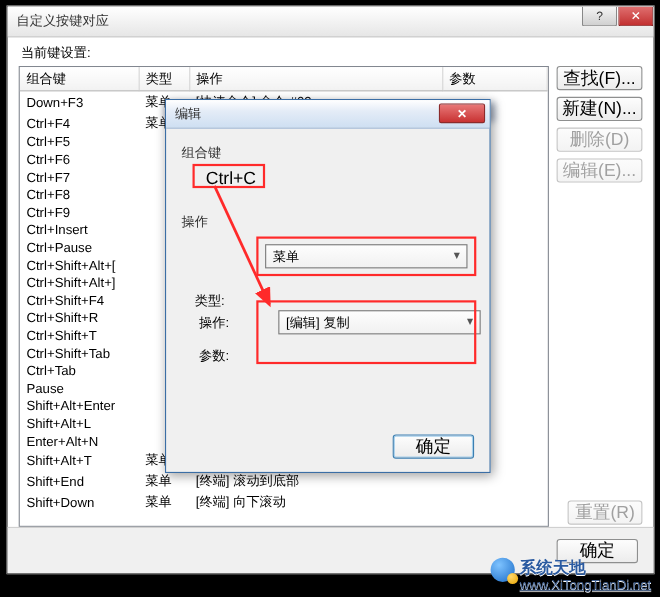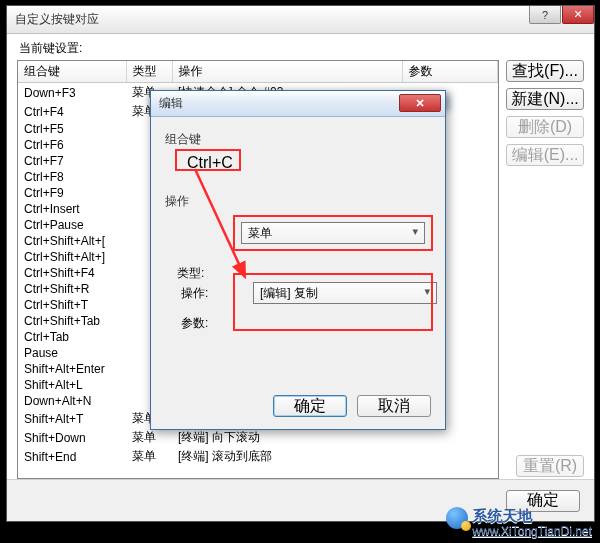--- a/index.html
+++ b/index.html
@@ -191,41 +191,41 @@
               <td></td>
               <td></td>
             </tr>
             <tr>
               <td>Shift+Alt+L</td>
               <td></td>
               <td></td>
               <td></td>
             </tr>
             <tr>
-              <td>Down+Alt+N</td>
+              <td>Enter+Alt+N</td>
               <td></td>
               <td></td>
               <td></td>
             </tr>
             <tr>
               <td>Shift+Alt+T</td>
               <td>菜单</td>
               <td>[连接] 复制当前会话</td>
               <td></td>
             </tr>
             <tr>
+              <td>Shift+End</td>
+              <td>菜单</td>
+              <td>[终端] 滚动到底部</td>
+              <td></td>
+            </tr>
+            <tr>
               <td>Shift+Down</td>
               <td>菜单</td>
               <td>[终端] 向下滚动</td>
-              <td></td>
-            </tr>
-            <tr>
-              <td>Shift+End</td>
-              <td>菜单</td>
-              <td>[终端] 滚动到底部</td>
               <td></td>
             </tr>
           </tbody>
       </table>
     </div>
 
     <div class="side-buttons">
       <div class="btn">查找(F)...</div>
       <div class="btn">新建(N)...</div>
       <div class="btn disabled">删除(D)</div>
@@ -275,21 +275,20 @@
       <defs>
           <marker id="ah" markerWidth="8" markerHeight="8" refX="6" refY="3" orient="auto">
             <path d="M0,0 L7,3 L0,6 Z" fill="#ff2a2a"></path>
           </marker>
         </defs>
       <line x1="6" y1="4" x2="56" y2="112" stroke="#ff2a2a" stroke-width="2.5" marker-end="url(#ah)"></line>
     </svg>
 
     <div class="dlg-buttons">
       <div class="btn primary">确定</div>
-      <div class="btn">取消</div>
     </div>
   </div>
 </div>
 
 <div class="watermark">
   <div class="wm-icon"></div>
   <div>
     <span>系统天地</span>
     <span class="wm-sub">www.XiTongTianDi.net</span>
   </div>

